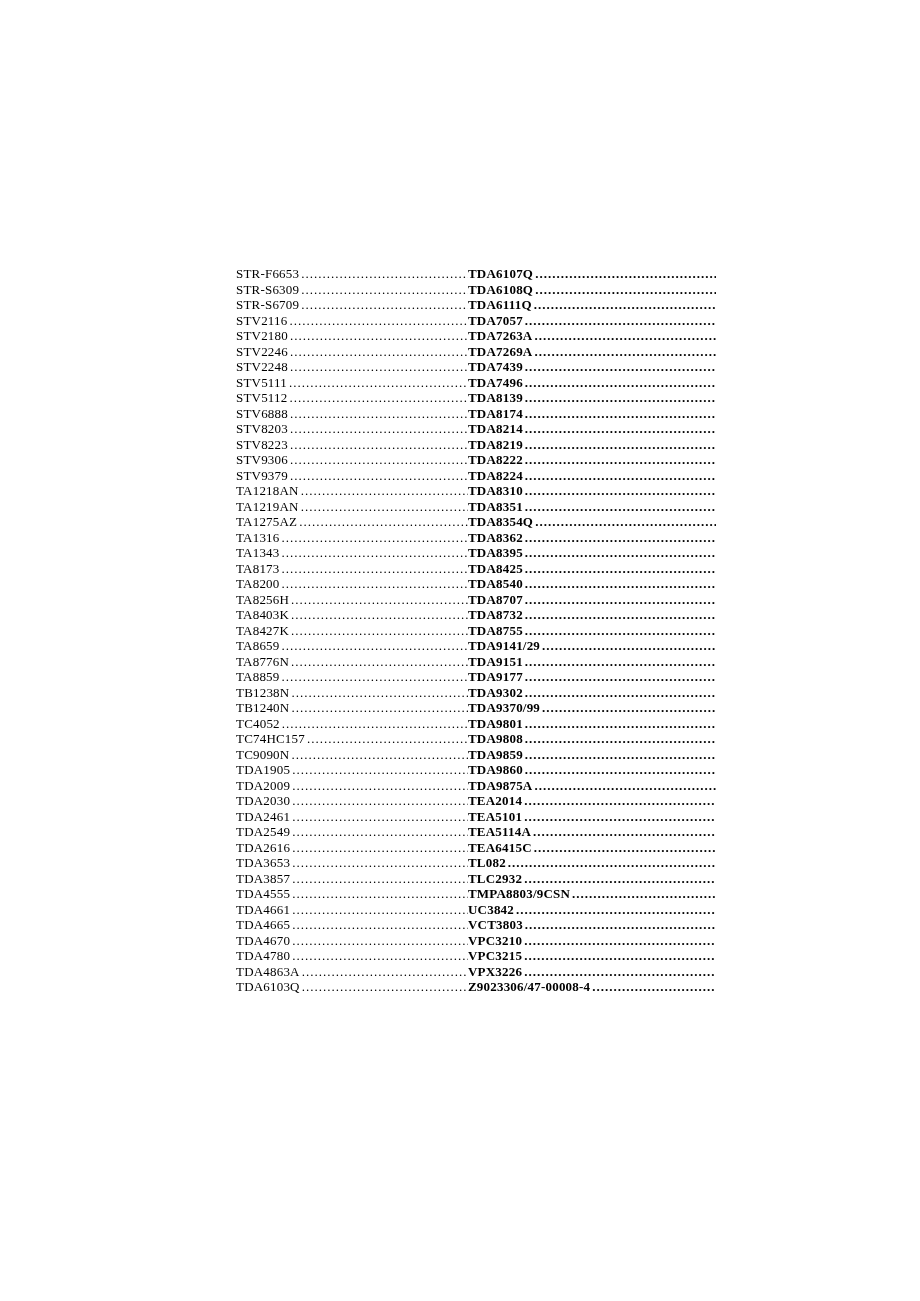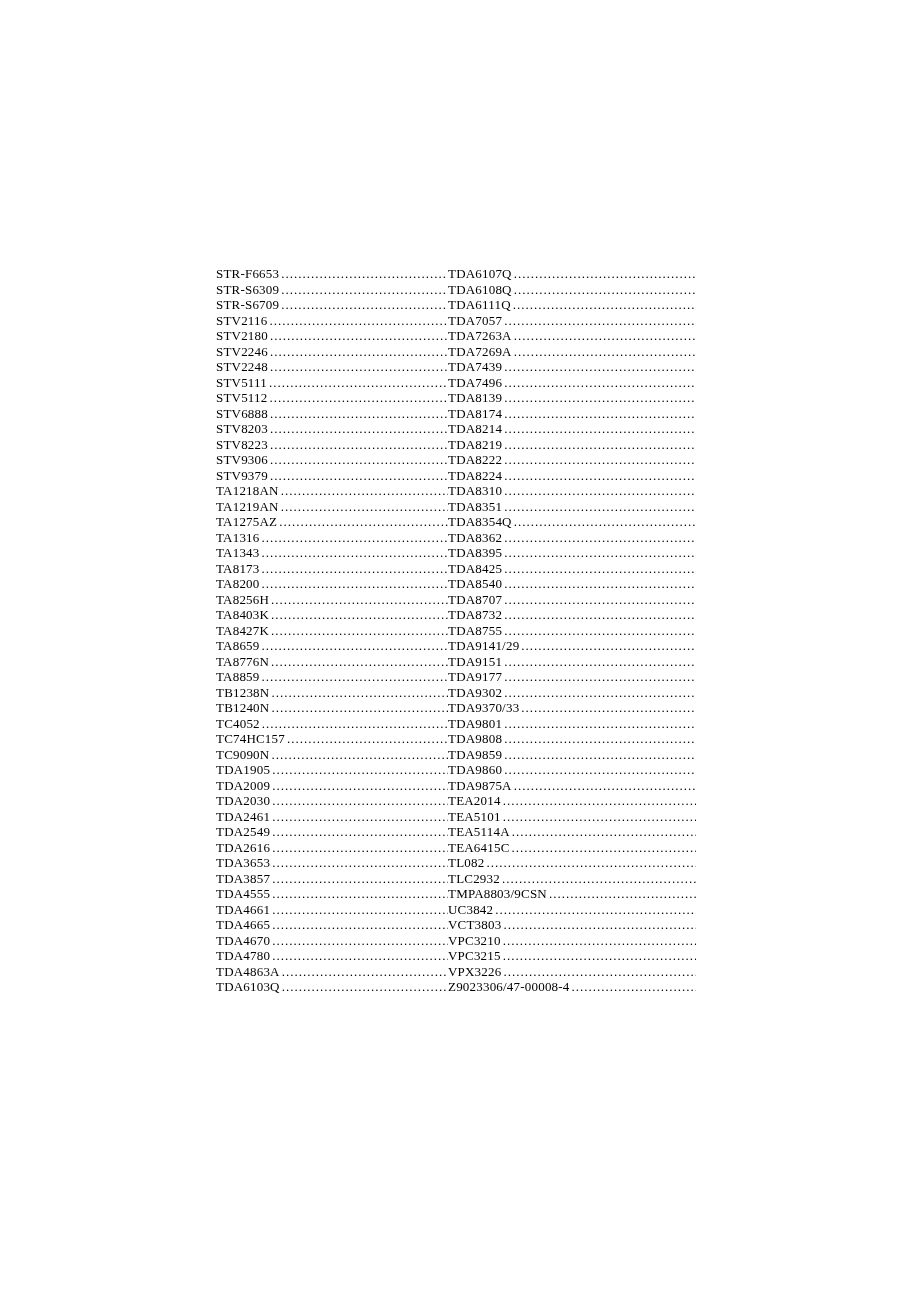--- a/index.html
+++ b/index.html
@@ -12,32 +12,32 @@
   .page {
     position: relative;
     width: 920px;
     height: 1301px;
     font-family: "Times New Roman", Times, serif;
     font-size: 13px;
     color: #000;
   }
   .columns {
     position: absolute;
-    left: 216px;
+    left: 236px;
     top: 266px;
     width: 480px;
     display: flex;
     flex-direction: row;
   }
   .col {
     display: flex;
     flex-direction: column;
   }
   .col.left  { width: 232px; }
-  .col.right { width: 248px; }
+  .col.right { width: 248px; font-weight: bold; }
   .row {
     display: flex;
     flex-direction: row;
     align-items: flex-end;
     height: 15.5px;
     line-height: 15.5px;
     white-space: nowrap;
   }
   .label {
     flex: 0 0 auto;
@@ -362,21 +362,21 @@
         </div>
         <div class="row">
           <span class="label">TDA9177</span>
           <span class="dots"></span>
         </div>
         <div class="row">
           <span class="label">TDA9302</span>
           <span class="dots"></span>
         </div>
         <div class="row">
-          <span class="label">TDA9370/33</span>
+          <span class="label">TDA9370/99</span>
           <span class="dots"></span>
         </div>
         <div class="row">
           <span class="label">TDA9801</span>
           <span class="dots"></span>
         </div>
         <div class="row">
           <span class="label">TDA9808</span>
           <span class="dots"></span>
         </div>

